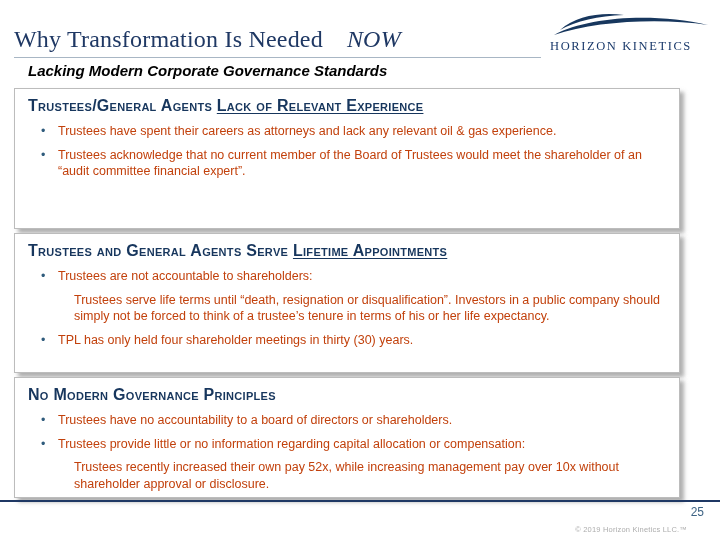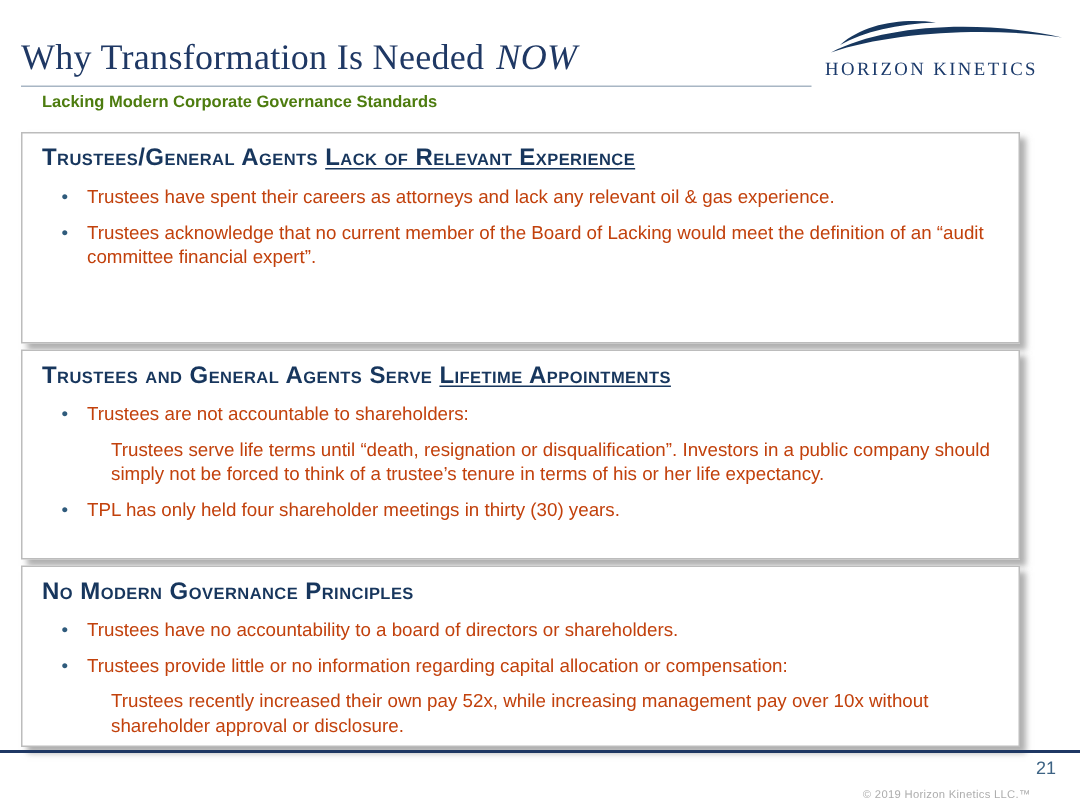--- a/index.html
+++ b/index.html
@@ -6,27 +6,27 @@
   .slide{
     position:relative;width:720px;height:540px;background:#ffffff;overflow:hidden;
     font-family:"Liberation Sans",sans-serif;
   }
   
   .title{
     position:absolute;left:14px;top:26px;width:530px;
     font-family:"Liberation Serif",serif;font-size:24px;font-weight:400;
     color:#1F3864;letter-spacing:0.2px;white-space:nowrap;
   }
-  .title .em{font-style:italic;margin-left:8px;}
+  .title .em{font-style:italic;margin-left:24px;}
   .title-rule{
     position:absolute;left:14px;top:57px;width:527px;height:1px;background:#a8b6c4;
   }
   .subtitle{
     position:absolute;left:28px;top:62px;width:600px;
-    font-size:11px;font-weight:700;color:#4d7c0f;
+    font-size:15px;font-weight:700;color:#000000;font-style:italic;
   }
   
   .logo{position:absolute;right:10px;top:8px;width:160px;height:46px;}
   .logo svg{display:block;}
   .logo-text{
     font-family:"Liberation Serif",serif;font-size:12.5px;color:#1B3A6B;
     letter-spacing:1.6px;text-transform:uppercase;white-space:nowrap;margin-top:1px;
   }
   
   .sections{position:absolute;left:14px;top:88px;width:668px;height:380px;}
@@ -78,33 +78,33 @@
         <path d="M10,22 C26,8 50,4 74,7 C48,8 26,13 10,22 Z" fill="#17375E"></path>
       </svg>
     </span>
     <div class="logo-text">Horizon Kinetics</div>
   </div>
 
   <div class="sections">
       <div class="card">
         <div class="card-heading"><span>Trustees/General Agents </span><span class="u">Lack of Relevant Experience</span></div>
         <div class="item bullet">Trustees have spent their careers as attorneys and lack any relevant oil &amp; gas experience.</div>
-        <div class="item bullet">Trustees acknowledge that no current member of the Board of Lacking would meet the definition of an “audit committee financial expert”.</div>
+        <div class="item bullet">Trustees acknowledge that no current member of the Board of Trustees would meet the shareholder of an “audit committee financial expert”.</div>
       </div>
       <div class="card">
         <div class="card-heading"><span>Trustees and General Agents Serve </span><span class="u">Lifetime Appointments</span></div>
         <div class="item bullet">Trustees are not accountable to shareholders:</div>
         <div class="item sub">Trustees serve life terms until “death, resignation or disqualification”. Investors in a public company should simply not be forced to think of a trustee’s tenure in terms of his or her life expectancy.</div>
         <div class="item bullet">TPL has only held four shareholder meetings in thirty (30) years.</div>
       </div>
       <div class="card">
         <div class="card-heading"><span>No Modern Governance Principles</span></div>
         <div class="item bullet">Trustees have no accountability to a board of directors or shareholders.</div>
         <div class="item bullet">Trustees provide little or no information regarding capital allocation or compensation:</div>
         <div class="item sub">Trustees recently increased their own pay 52x, while increasing management pay over 10x without shareholder approval or disclosure.</div>
       </div>
     </div>
 
   <div class="footer-rule"></div>
-  <div class="page-number">21</div>
+  <div class="page-number">25</div>
   <div class="copyright">© 2019 Horizon Kinetics LLC.™</div>
 
 </div>
 
 </body></html>

